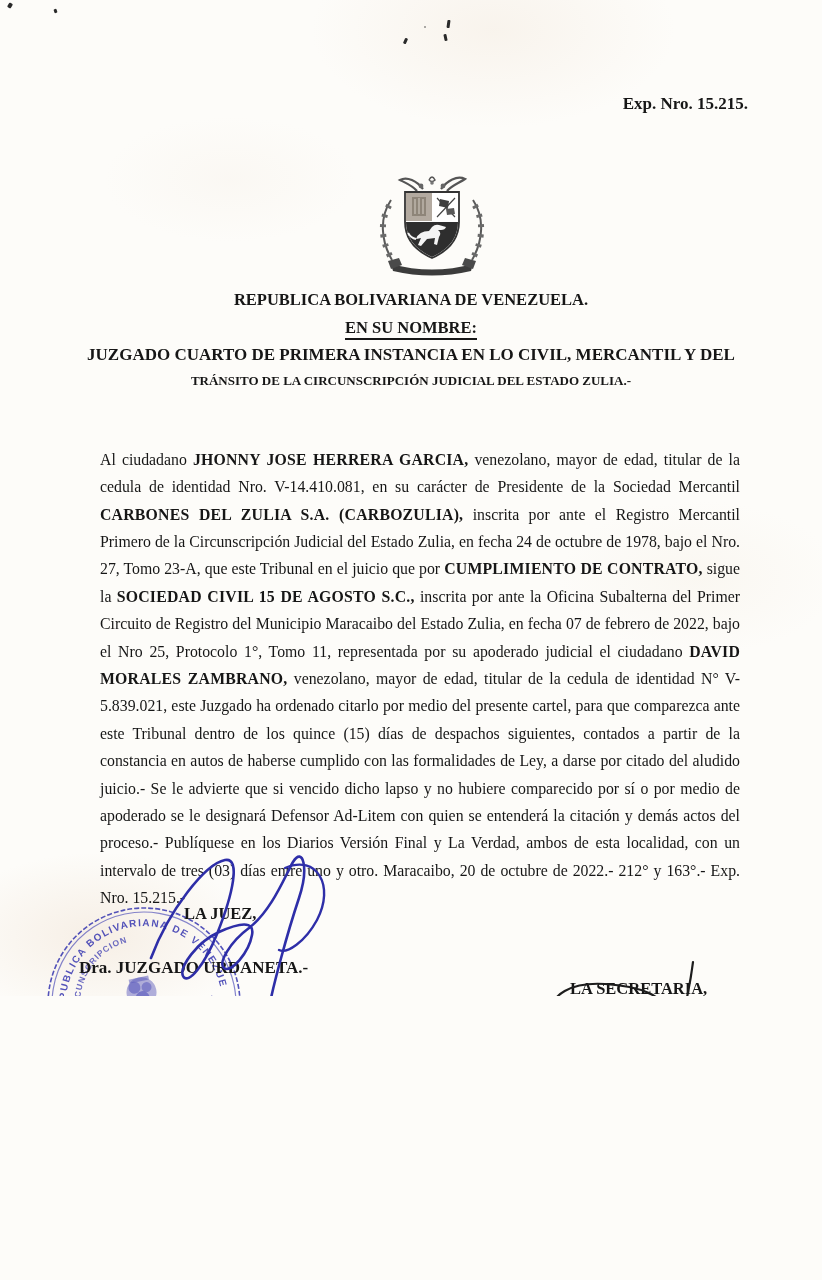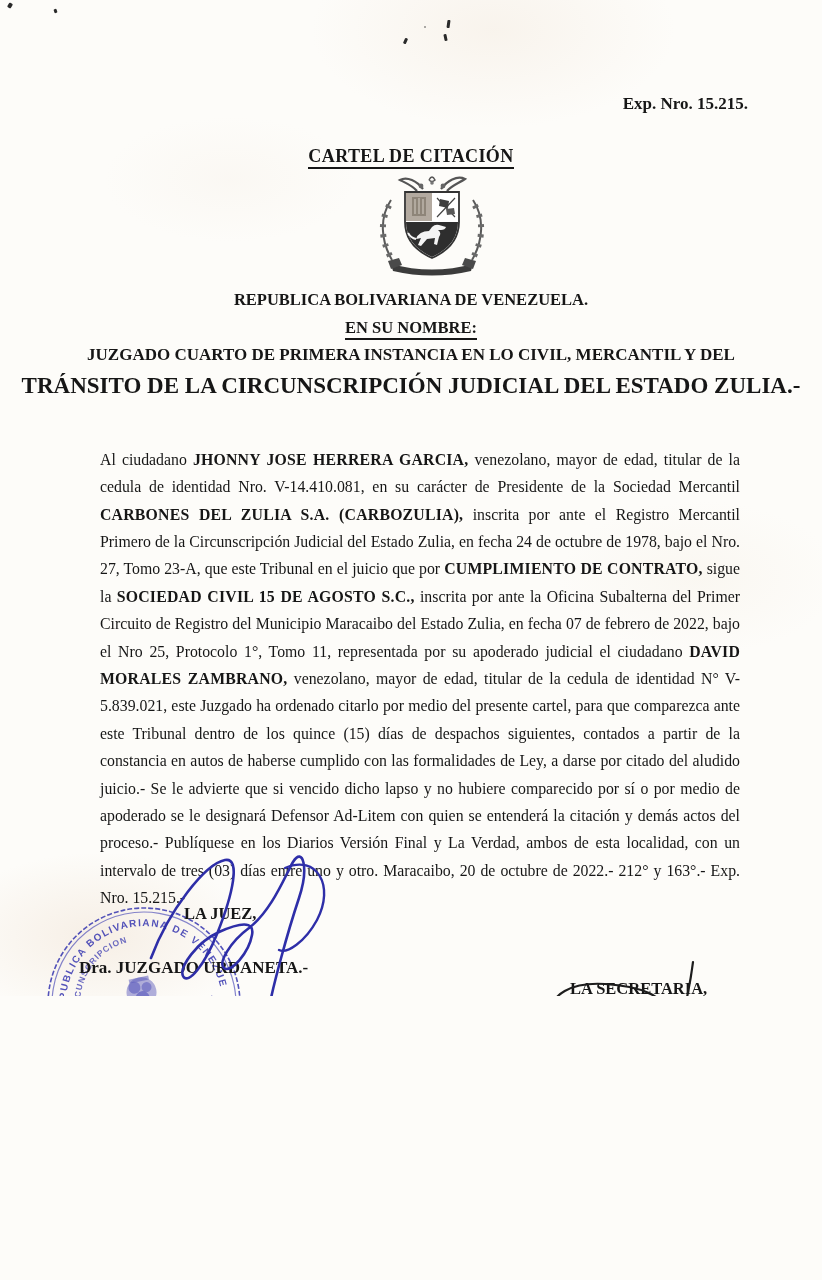--- a/index.html
+++ b/index.html
@@ -22,21 +22,21 @@
   .exp{position:absolute;top:94px;right:74px;font-weight:bold;font-size:17px;}
   .doc-title{position:absolute;top:146px;left:0;width:100%;text-align:center;
              font-weight:bold;font-size:18px;letter-spacing:.4px;}
   .doc-title span{border-bottom:2.5px solid #161616;padding-bottom:1px;}
   .arms{position:absolute;top:172px;left:371px;}
 
   .h{position:absolute;left:0;width:100%;text-align:center;font-weight:bold;font-size:16.5px;}
   .h-republic{top:290px;text-align:center;}
   .h-nombre{top:318px;}
   .h-court1{top:345px;font-size:17px;}
-  .h-court2{top:373px;font-size:23px;}
+  .h-court2{top:373px;font-size:13px;}
   .h-saber{top:402px;}
   .u{border-bottom:2px solid #161616;padding-bottom:1px;}
 
   .body-par{position:absolute;top:430px;left:100px;width:640px;font-size:15.8px;
             line-height:27.4px;text-align:justify;z-index:1;}
   .body-par b{letter-spacing:.2px;}
 
   .sig-judge-title{position:absolute;top:904px;left:184px;font-weight:bold;font-size:16.5px;z-index:4;}
   .sig-judge-name{position:absolute;top:958px;left:79px;font-weight:bold;font-size:17px;z-index:4;}
   .sig-sec-title{position:absolute;top:955px;left:570px;font-weight:bold;font-size:16.5px;z-index:4;margin-top:24px;}
@@ -62,23 +62,20 @@
 
   <div class="artifact a1"></div>
   <div class="artifact a2"></div>
   <div class="artifact a3"></div>
   <div class="artifact a4"></div>
   <div class="artifact a5"></div>
   <div class="artifact a6"></div>
 
   <div class="exp">Exp. Nro. 15.215.</div>
 
-  <div class="doc-title">
-    <span>CARTEL DE CITACIÓN</span>
-  </div>
 
   <svg class="arms" width="122" height="106" viewBox="0 0 122 106">
     <path d="M58,8 q3,-6 6,0 q-3,3 -6,0" fill="none" stroke="#555" stroke-width="1.5"></path>
     <path d="M52,17 C46,9 36,4 29,8 C35,11 42,14 46,19" fill="none" stroke="#555" stroke-width="2.2"></path>
     <path d="M70,17 C76,9 86,3 94,7 C88,11 80,14 76,19" fill="none" stroke="#555" stroke-width="2.2"></path>
     <circle cx="50" cy="14" r="2.4" fill="#666"></circle>
       <circle cx="72" cy="14" r="2.4" fill="#666"></circle>
     <circle cx="61" cy="11" r="1.8" fill="#777"></circle>
     <path d="M21,88 C10,69 8,46 20,28" stroke="#5a5a5a" stroke-width="2" fill="none"></path>
     <path d="M19,84 C10,67 9,48 19,32" stroke="#6a6a6a" stroke-width="6" stroke-dasharray="3 7" fill="none"></path>

